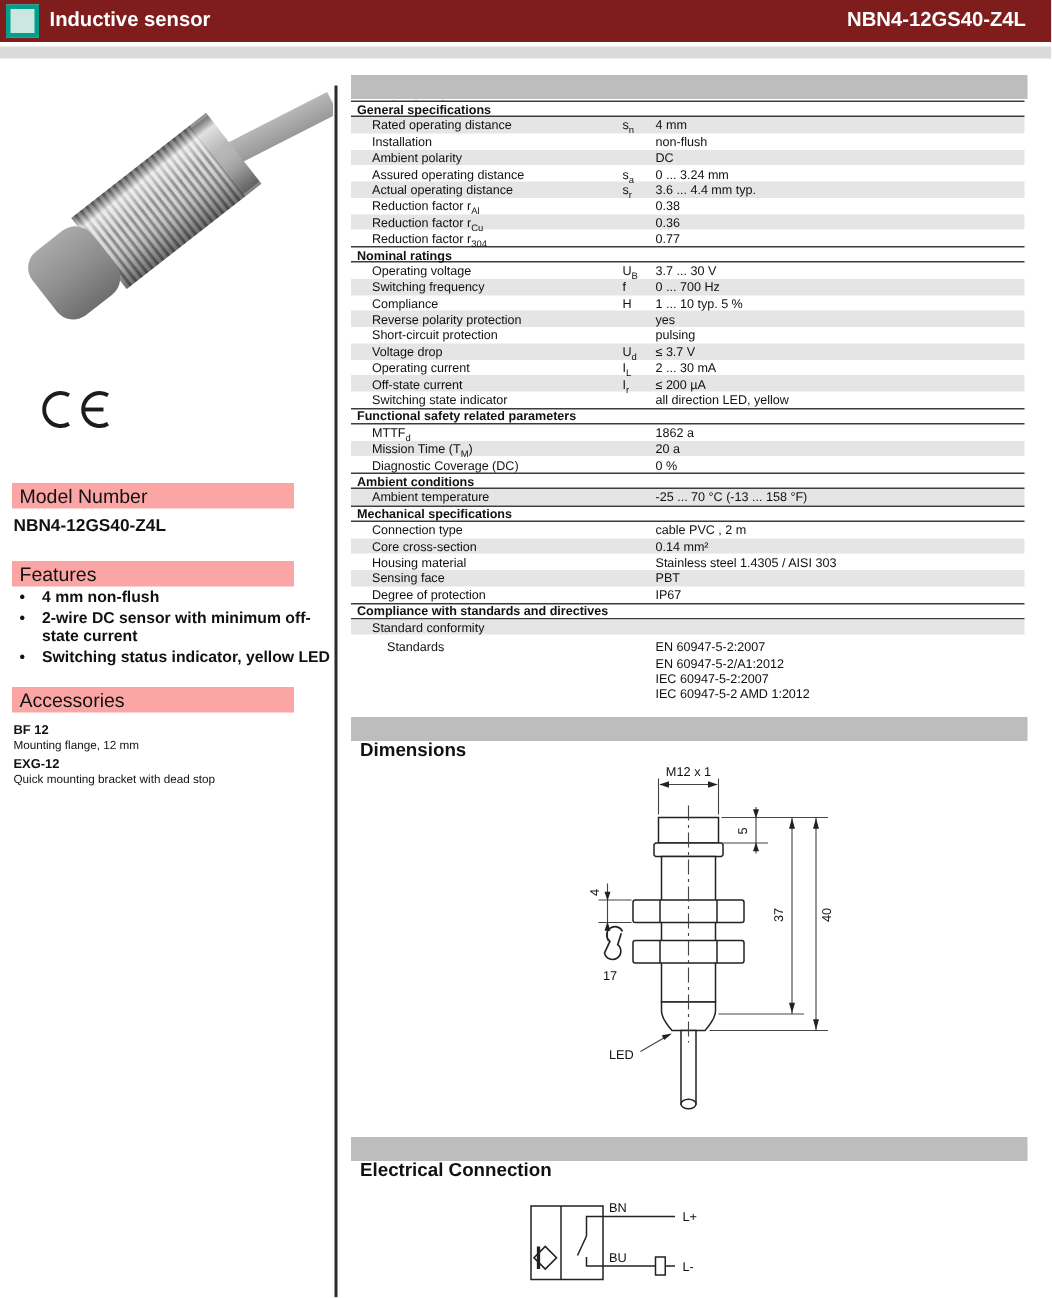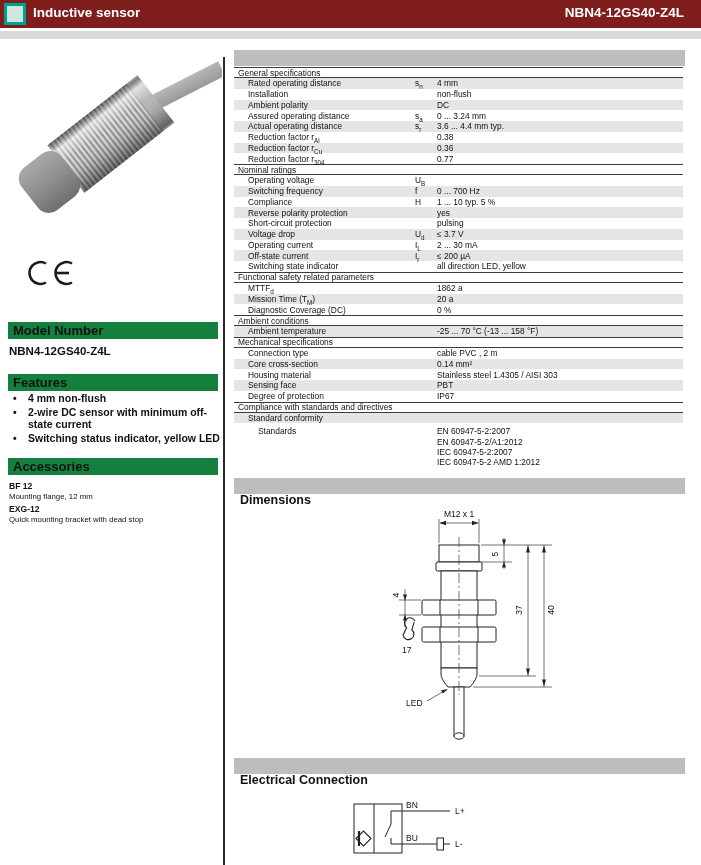--- a/index.html
+++ b/index.html
@@ -9,38 +9,38 @@
   .topbar{position:absolute;left:0;top:0;width:701px;height:28px;background:#7f1d1d}
   .logo{position:absolute;left:4px;top:3px;width:22px;height:22px;background:#cbe7df;
         border:3px solid #00a08c;box-sizing:border-box}
   .tb-title{position:absolute;left:33px;top:5px;font-size:13.5px;font-weight:700;color:#fff}
   .tb-model{position:absolute;right:17px;top:5px;font-size:13.5px;font-weight:700;color:#fff}
   .substrip{position:absolute;left:0;top:31px;width:701px;height:8px;background:#dadada}
   .vline{position:absolute;left:223px;top:57px;width:1.5px;height:808px;background:#2a2a2a}
   
   .photo{position:absolute;left:6px;top:52px}
   .ce{position:absolute;left:24px;top:258px}
-  .lbar{position:absolute;left:8px;width:210px;height:17px;background:#15803d;
-        font-size:13px;font-weight:700;padding:1px 0 0 5px;box-sizing:border-box}
+  .lbar{position:absolute;left:8px;width:188px;height:17px;background:#fca5a5;
+        font-size:13px;font-weight:400;padding:1px 0 0 5px;box-sizing:border-box}
   .bar-model{top:322px}.bar-feat{top:374px}.bar-acc{top:458px}
   .model-val{position:absolute;left:9px;top:345px;font-size:11.5px;font-weight:700}
   .features{position:absolute;left:9px;top:393px;width:212px;margin:0;padding:0;list-style:none}
   .features li{position:relative;padding-left:19px;font-size:10.5px;font-weight:700;
                line-height:11.5px;margin-bottom:2.5px}
   .features li::before{content:"\2022";position:absolute;left:4px}
   .acc{position:absolute;left:9px;top:478px;width:212px}
   .acc-name{font-weight:700;font-size:8.6px;margin-top:3px}
   .acc-desc{font-size:7.8px;margin-top:1px}
   
   .tech{position:absolute;left:234px;top:0;width:451px;height:865px}
   .rbar{position:absolute;left:0;width:451px;height:16px;background:#bdbdbd;
         font-weight:700;font-size:12.5px;padding:15px 0 0 6px;box-sizing:border-box}
   .bar-tech{top:50px}.bar-dims{top:478px}.bar-elec{top:758px}
   .table{position:absolute;left:0;top:67px;width:449px}
-  .cat{height:11px;display:flex;align-items:center;font-weight:400;font-size:8.4px;
+  .cat{height:11px;display:flex;align-items:center;font-weight:700;font-size:8.4px;
        border-top:1px solid #3c3c3c;border-bottom:1px solid #3c3c3c;
        padding-left:4px;box-sizing:border-box;background:#fff}
   .trow{height:10.75px;display:grid;grid-template-columns:167px 22px 1fr;
         align-items:center;font-size:8.4px;padding-left:14px;box-sizing:border-box}
   .trow.g{background:#e5e5e5}
   .trow sub{font-size:6.3px;line-height:0}
   .stds{height:auto;grid-template-columns:179px 1fr;padding-left:24px;
         align-items:start;margin-top:3px}
   .stack{display:flex;flex-direction:column;line-height:10.4px}
   .dims-svg{position:absolute;left:0;top:497px}
@@ -165,20 +165,21 @@
       <div class="trow">
           <span><span>Reduction factor r</span><sub>304</sub></span>
           <span></span>
           <span>0.77</span>
         </div>
 
       <div class="cat">Nominal ratings</div>
       <div class="trow">
           <span><span>Operating voltage</span></span>
           <span><span>U</span><sub>B</sub></span>
+          <span>3.7 ... 30 V</span>
         </div>
       <div class="trow g">
           <span><span>Switching frequency</span></span>
           <span><span>f</span></span>
           <span>0 ... 700 Hz</span>
         </div>
       <div class="trow">
           <span><span>Compliance</span></span>
           <span><span>H</span></span>
           <span>1 ... 10  typ. 5  %</span>

